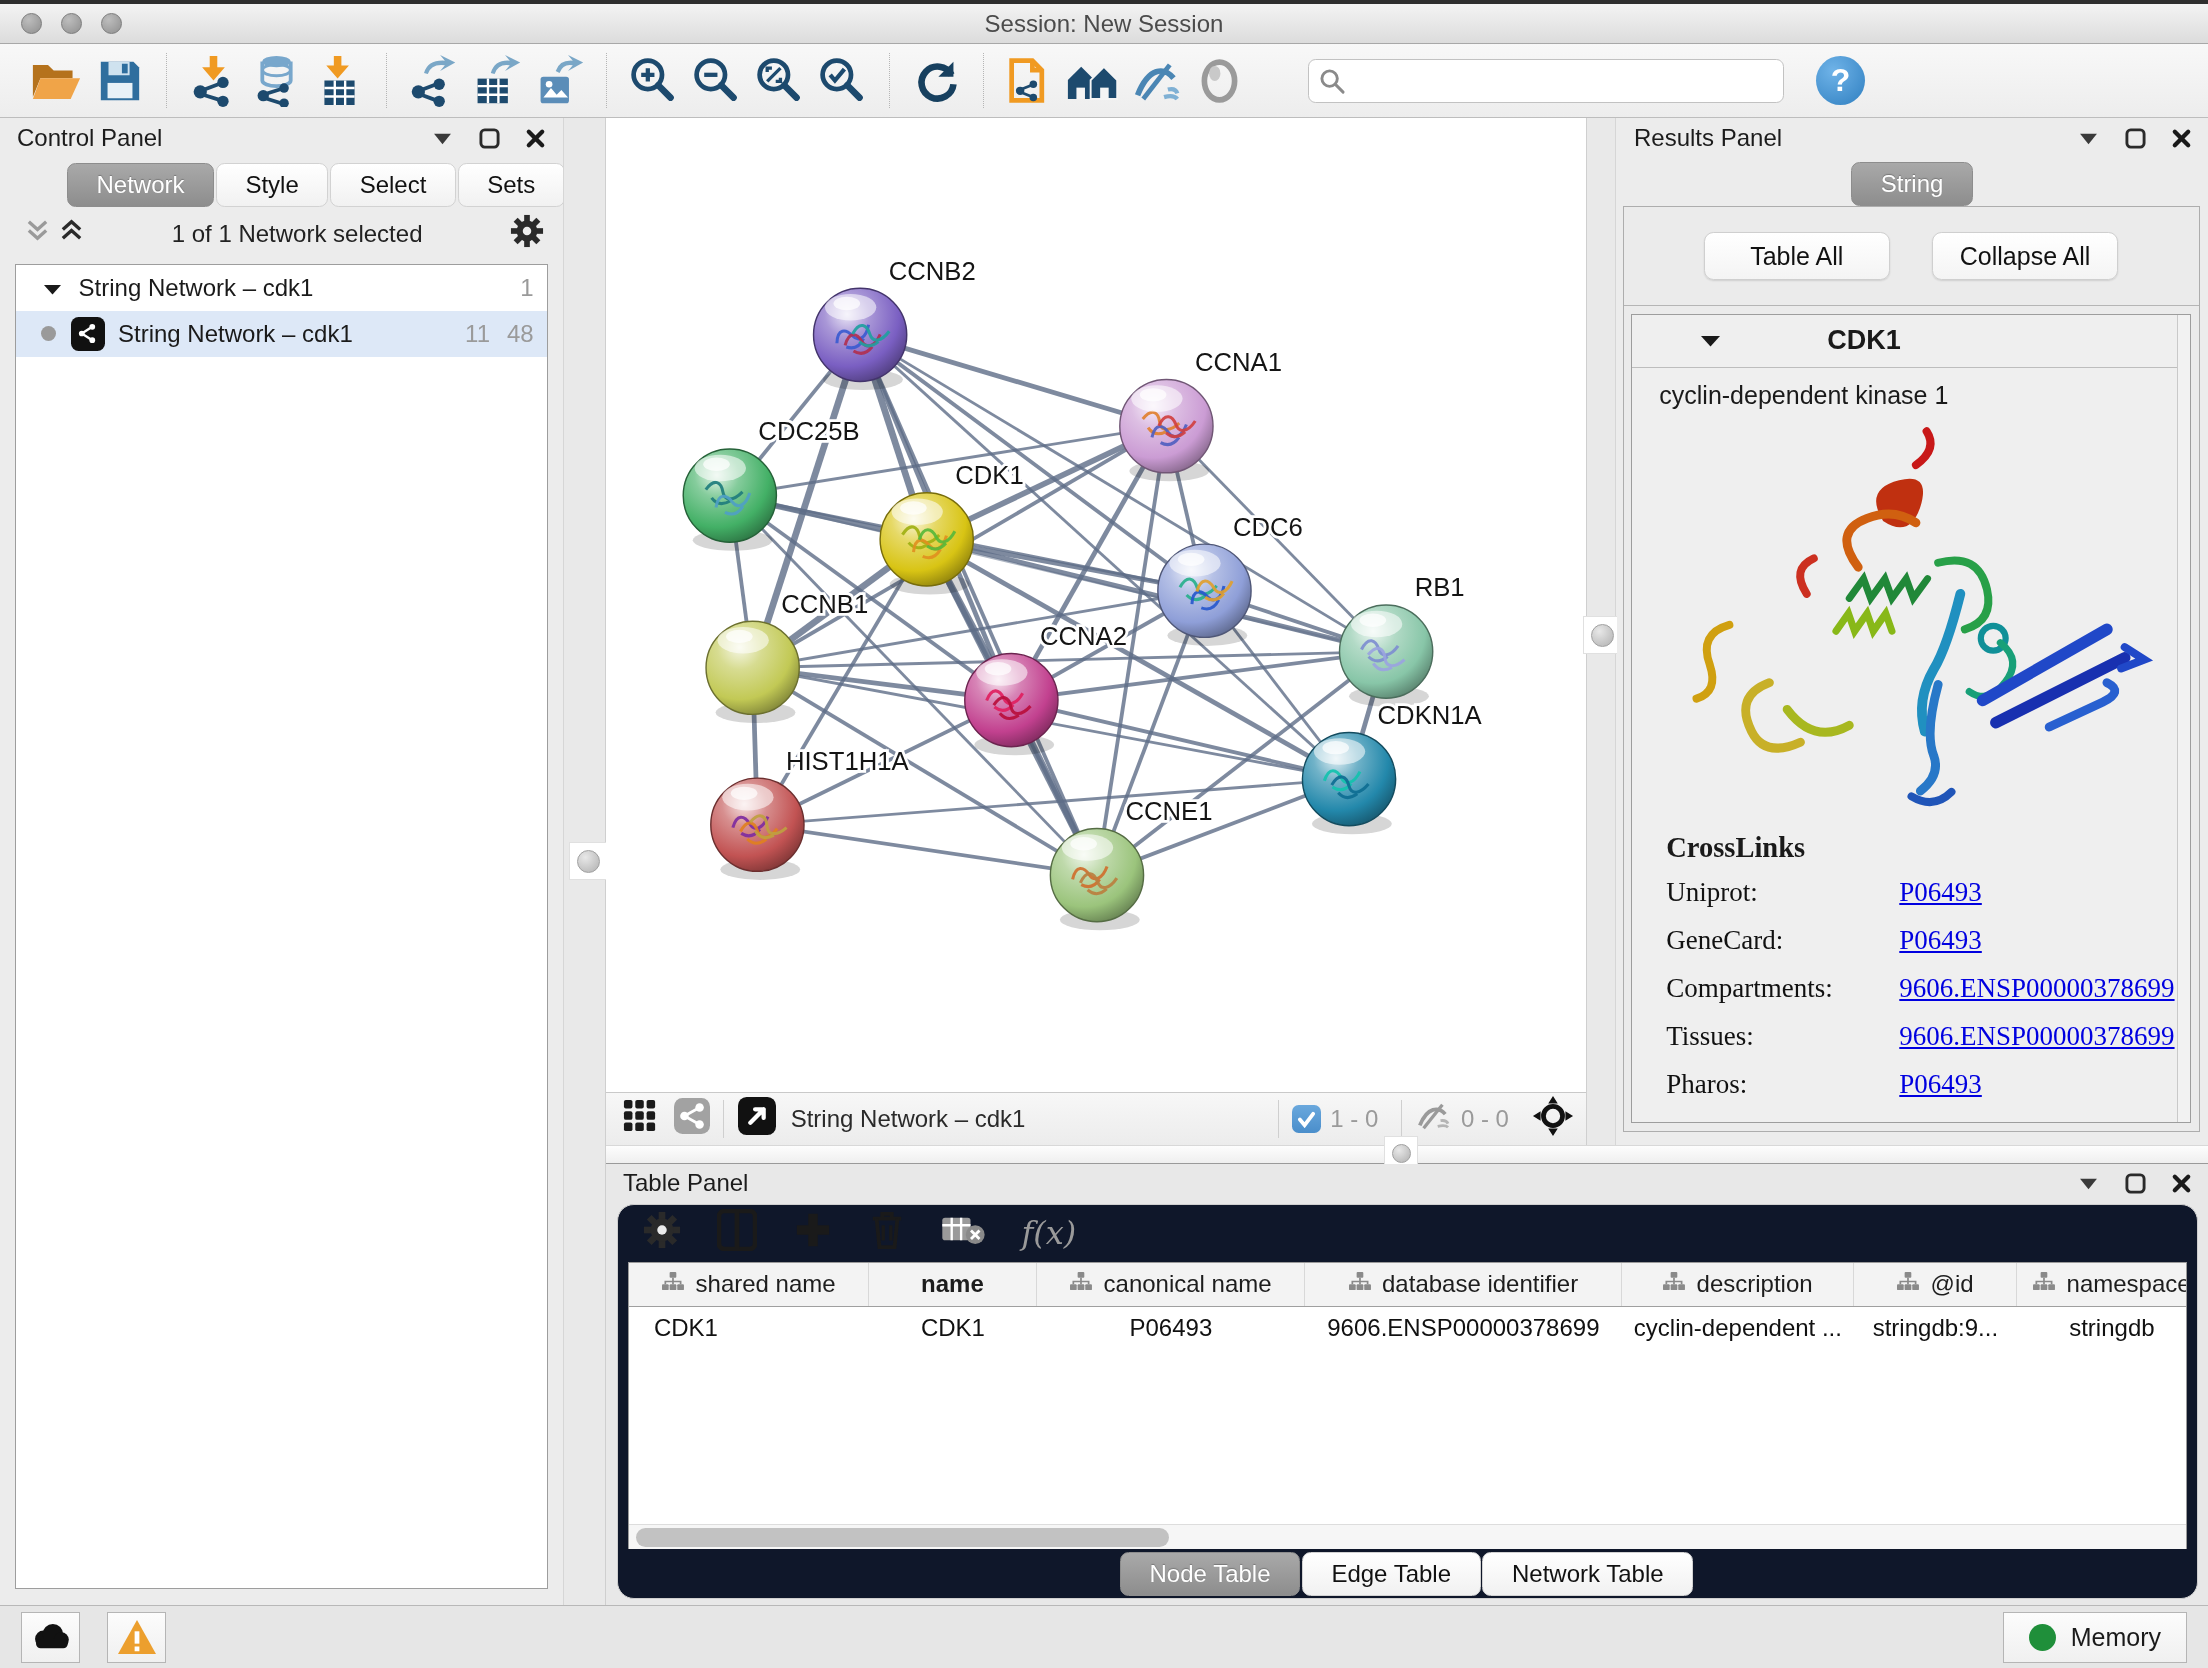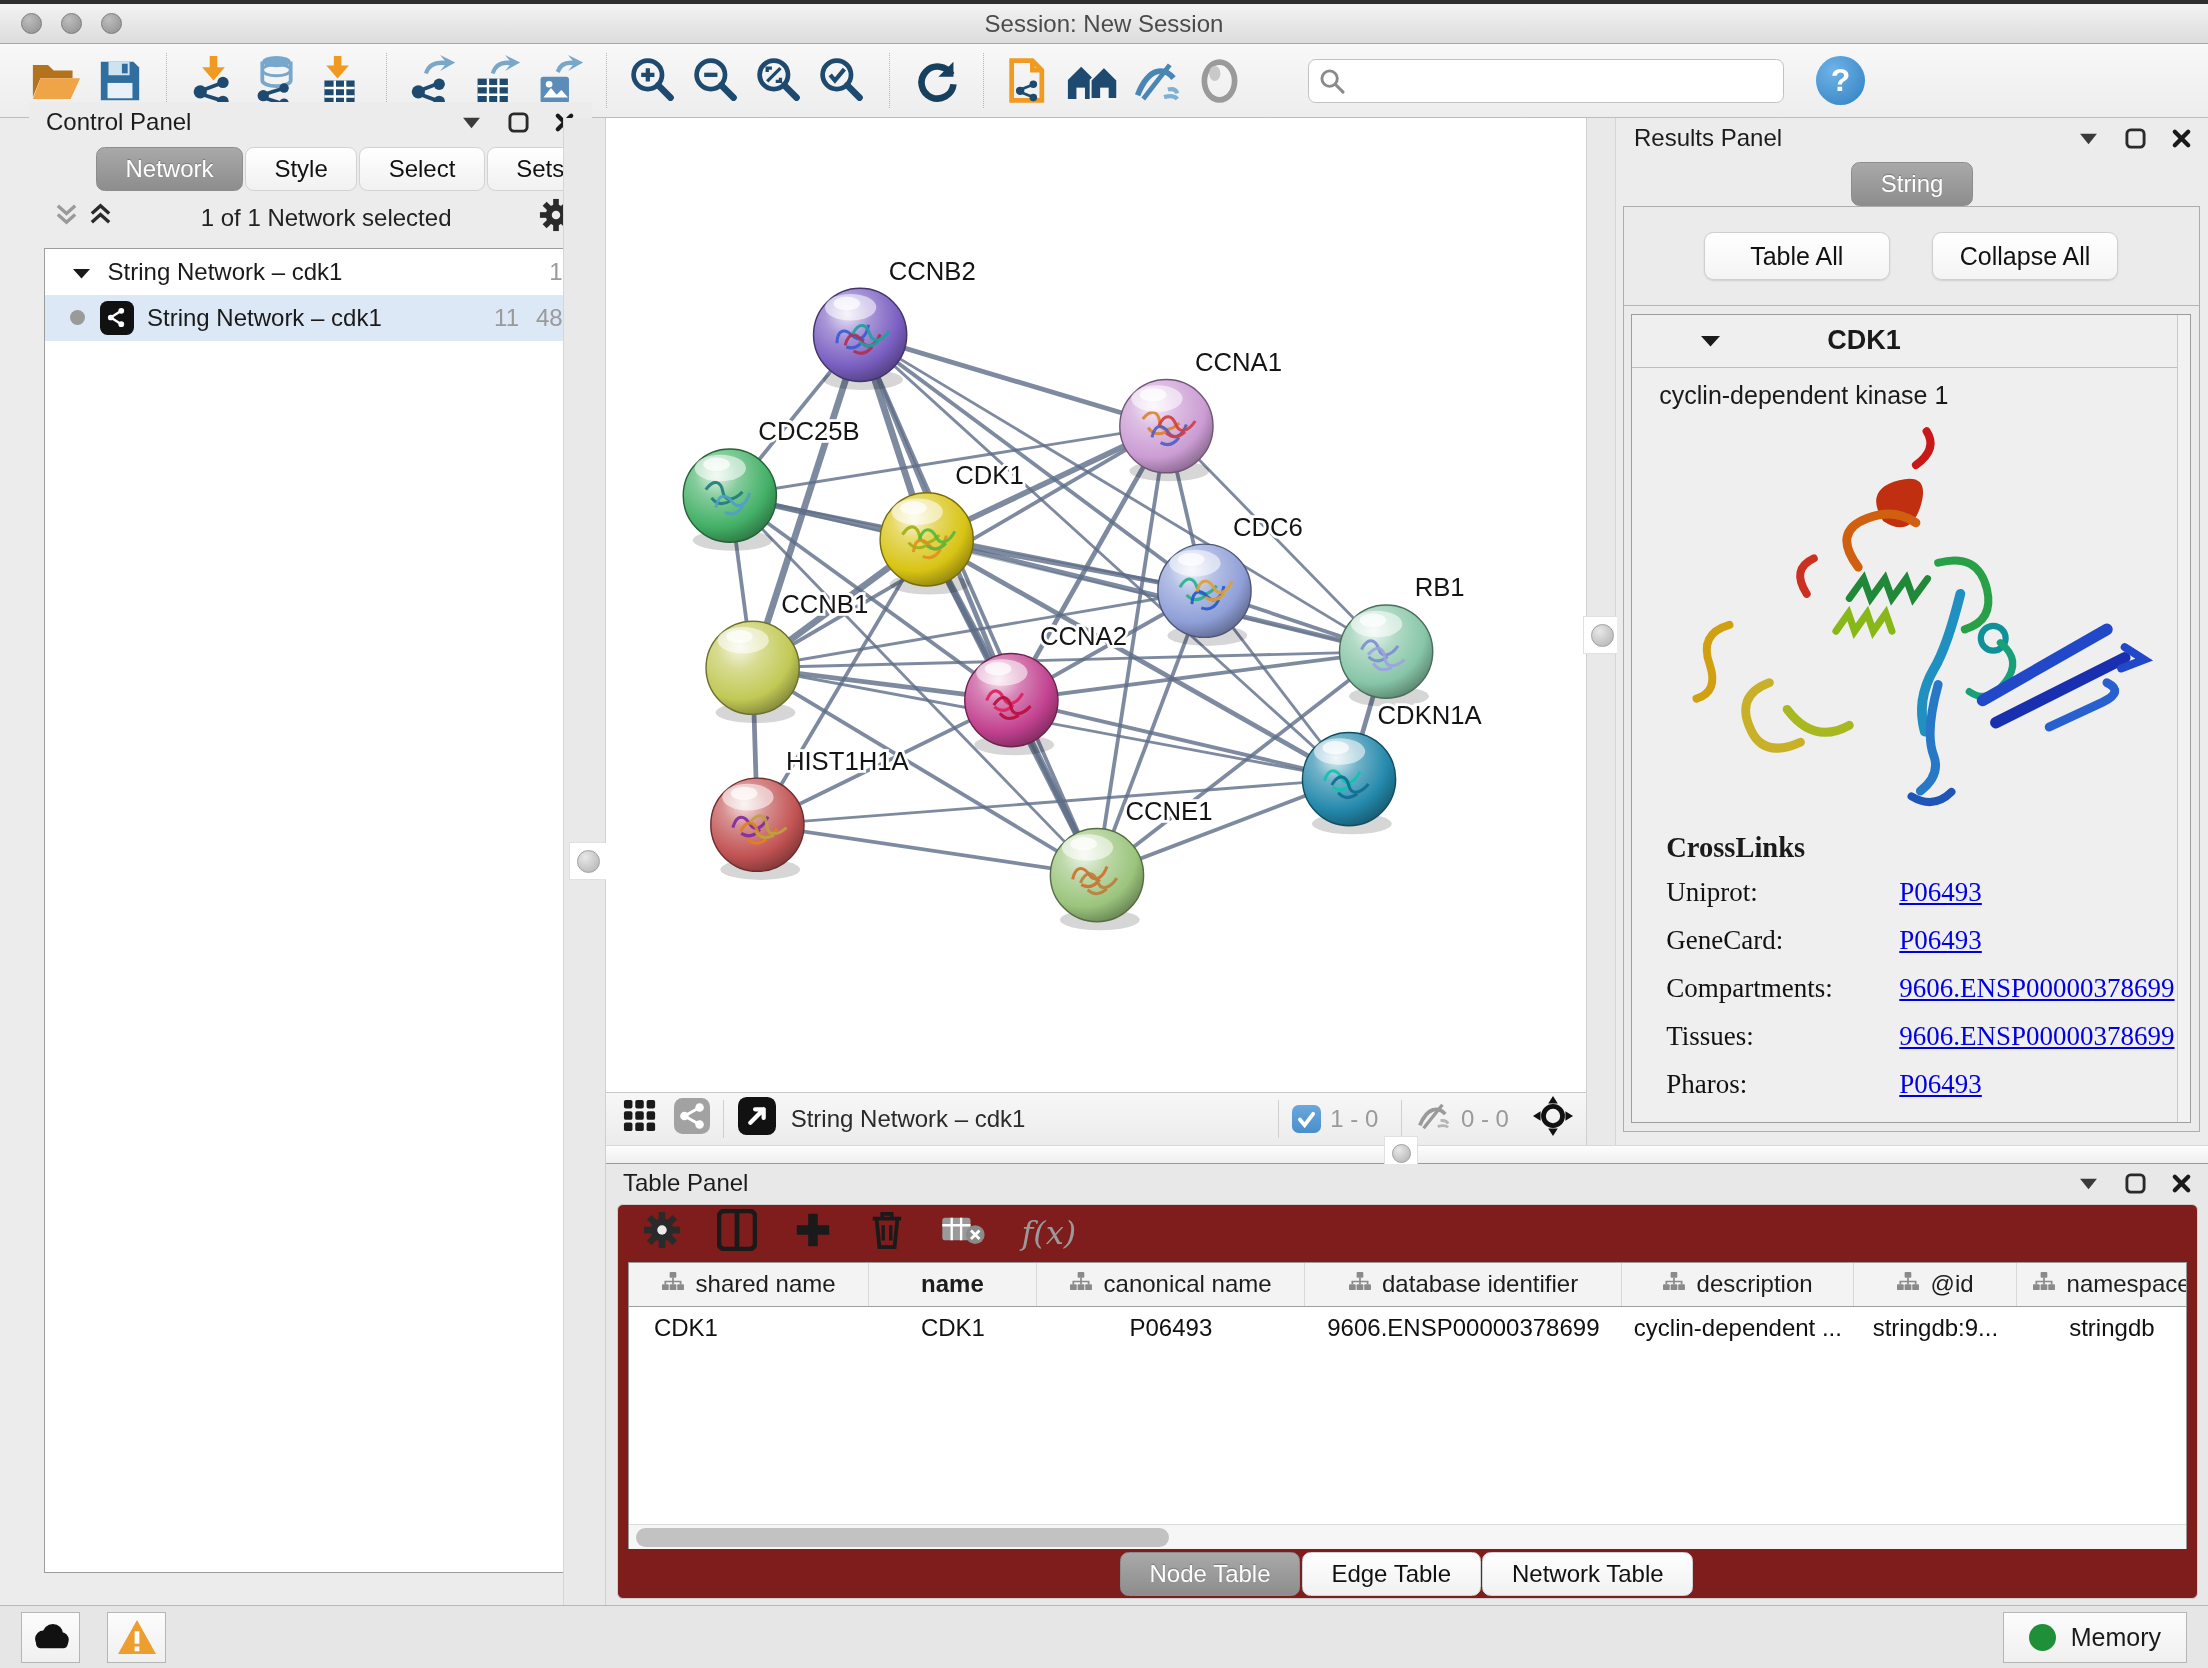--- a/index.html
+++ b/index.html
@@ -21,21 +21,21 @@
   .tbtn{width:63px;height:61px;display:flex;align-items:center;justify-content:center;flex:0 0 auto;}
   .tsep{width:0;height:55px;border-left:1.9px dotted #b5b5b5;margin:0 15px;flex:0 0 auto;}
   .searchwrap{position:relative;margin-left:57px;flex:0 0 auto;}
   .searchwrap input{width:476px;height:44px;border:1.9px solid #c2c2c2;border-radius:7.6px;font-size:23px;
     padding:0 11.4px 0 44px;background:#fff;outline:none;font-family:"Liberation Sans",sans-serif;}
   .searchwrap .mag{position:absolute;left:11.4px;top:9.5px;}
   .helpbtn{width:49px;height:49px;border-radius:50%;background:radial-gradient(circle at 35% 30%,#6fb3e8,#2f7fc0);
     color:#fff;font-weight:bold;font-size:32px;display:flex;align-items:center;justify-content:center;margin-left:32px;flex:0 0 auto;}
 
   
-  .control-panel{position:absolute;left:0;top:102px;width:563px;height:1488px;background:#ececec;display:flex;flex-direction:column;margin-left:29px;}
+  .control-panel{position:absolute;left:0;top:118px;width:563px;height:1488px;background:#ececec;display:flex;flex-direction:column;}
   .vsplit1{position:absolute;left:563px;top:118px;width:43px;height:1488px;background:#e9e9e9;border-left:1px solid #d6d6d6;border-right:1px solid #cfcfcf;}
   .network-view{position:absolute;left:606px;top:118px;width:981px;height:1027px;background:#fff;display:flex;flex-direction:column;}
   .vsplit2{position:absolute;left:1586px;top:118px;width:30px;height:1027px;background:#e9e9e9;border-left:1px solid #cfcfcf;border-right:1px solid #d6d6d6;}
   .results-panel{position:absolute;left:1617px;top:118px;width:592px;height:1027px;background:#ececec;display:flex;flex-direction:column;}
   .hsplit{position:absolute;left:606px;top:1145px;width:1603px;height:19px;background:linear-gradient(#fdfdfd,#efefef);border-top:1px solid #d8d8d8;border-bottom:1.9px solid #9a9a9a;}
   .table-panel{position:absolute;left:606px;top:1164px;width:1603px;height:441px;background:#e8e8e8;display:flex;flex-direction:column;}
   .statusbar{position:absolute;left:0;top:1605px;width:2208px;height:63px;background:#e6e6e6;border-top:1.9px solid #b8b8b8;
     display:flex;align-items:center;padding:0 21px;gap:27px;}
   .knob{position:absolute;width:38px;height:38px;background:#fff;border:1px solid #e0e0e0;display:flex;align-items:center;justify-content:center;}
   .knob i{display:block;width:23px;height:23px;border-radius:50%;background:radial-gradient(circle at 35% 30%,#e8e8e8,#b0b0b0);border:1px solid #a0a0a0;}
@@ -81,21 +81,21 @@
   .protdesc{font-size:25px;padding:13.3px 0 5.7px 27px;flex:0 0 auto;}
   .ribbonwrap{height:409px;display:flex;justify-content:center;flex:0 0 auto;}
   .xlinks{font-family:"Liberation Serif",serif;padding:7.6px 0 0 34px;}
   .xlinks .xtitle{font-weight:bold;font-size:28.5px;margin-bottom:13.3px;}
   .xrow{display:flex;font-size:27px;margin-bottom:17px;gap:48px;}
   .xrow .xl{width:185px;color:#111;}
   .xrow a{color:#0000e0;text-decoration:underline;}
   .resscroll{position:absolute;right:0;top:0;bottom:0;width:13.3px;background:#f2f2f2;border-left:1px solid #c9c9c9;}
 
   
-  .tablebox{flex:1;margin:1.9px 11.4px 5.7px 11.4px;border:1px solid #cfcfcf;background:#7f1d1d;border-radius:6px;display:flex;flex-direction:column;overflow:hidden;}
+  .tablebox{flex:1;margin:1.9px 11.4px 5.7px 11.4px;border:1px solid #cfcfcf;background:#0f172a;border-radius:17px;display:flex;flex-direction:column;overflow:hidden;}
   .ttools{height:57px;display:flex;align-items:center;gap:36px;padding:0 25px;flex:0 0 auto;}
   .fx{font-family:"DejaVu Serif",serif;font-style:italic;font-size:32px;color:#9a9a9a;}
   .gridtable{flex:1;margin:0 9.5px;background:#fff;border:1.9px solid #9a9a9a;border-bottom:none;display:flex;flex-direction:column;overflow:hidden;}
   .thead{height:44px;background:#f3f3f3;border-bottom:1.9px solid #9f9f9f;display:flex;flex:0 0 auto;}
   .th{display:flex;align-items:center;justify-content:center;gap:11.4px;font-size:24px;color:#1d1d1d;border-right:1px solid #d8d8d8;flex:0 0 auto;overflow:hidden;white-space:nowrap;}
   .trow{height:42px;display:flex;flex:0 0 auto;}
   .td{display:flex;align-items:center;justify-content:center;font-size:24px;color:#111;flex:0 0 auto;overflow:hidden;white-space:nowrap;}
   .td:first-child{justify-content:flex-start;padding-left:25px;}
   .tfill{flex:1;background:#fff;}
   .hscroll{height:25px;background:#f6f6f6;border-top:1px solid #ddd;position:relative;flex:0 0 auto;}

